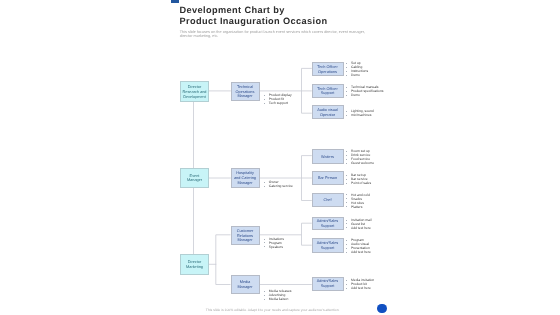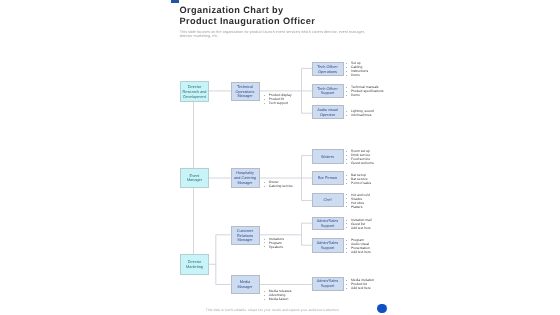--- a/index.html
+++ b/index.html
@@ -23,22 +23,22 @@
   .bul .li:before{content:"";position:absolute;left:0.4px;top:0.65px;width:1px;height:1px;background:#abb1bb;}
 
   svg.lines{position:absolute;left:0;top:0;width:560px;height:315px;z-index:1;}
 </style>
 </head>
 <body>
 
 <div class="slide">
   <div class="accent-square"></div>
   <div class="title">
-    <div>Organization Chart by</div>
-    <div>Product Inauguration Officer</div>
+    <div>Development Chart by</div>
+    <div>Product Inauguration Occasion</div>
   </div>
   <div class="subtitle">This slide focuses on the organization for product launch event services which covers director, event manager, director marketing, etc.</div>
 
   <svg class="lines">
       <g id="conn">
         <line x1="193.5" x2="230.8" y1="90.9" y2="90.9" stroke="#c9ccd4" stroke-width="0.8"></line>
         <line x1="193.5" x2="193.5" y1="102" y2="264.3" stroke="#c9ccd4" stroke-width="0.8"></line>
         <line x1="193.5" x2="230.8" y1="178" y2="178" stroke="#c9ccd4" stroke-width="0.8"></line>
         <line x1="193.5" x2="216.3" y1="264.3" y2="264.3" stroke="#c9ccd4" stroke-width="0.8"></line>
         <line x1="259.5" x2="301.5" y1="90.9" y2="90.9" stroke="#c9ccd4" stroke-width="0.8"></line>

